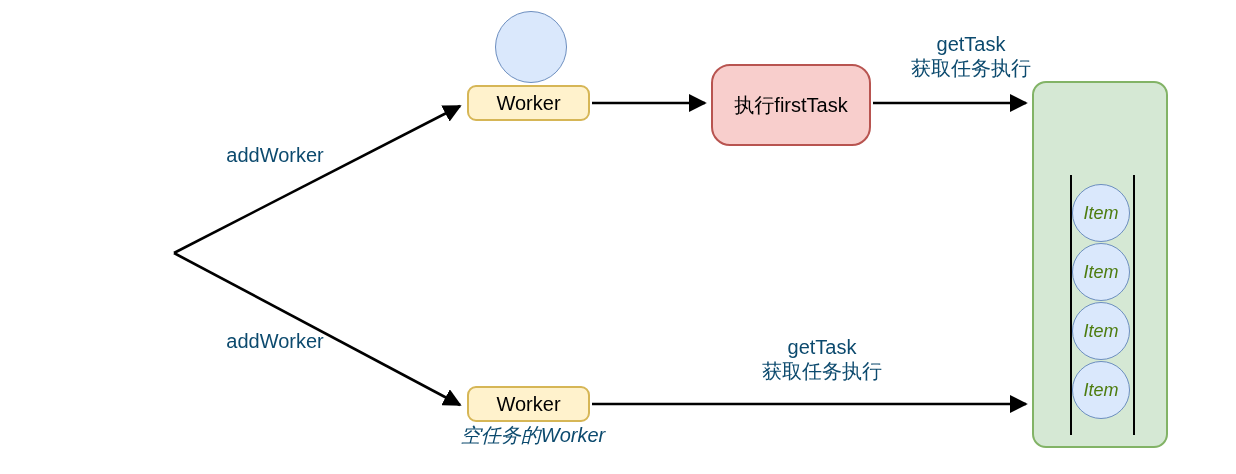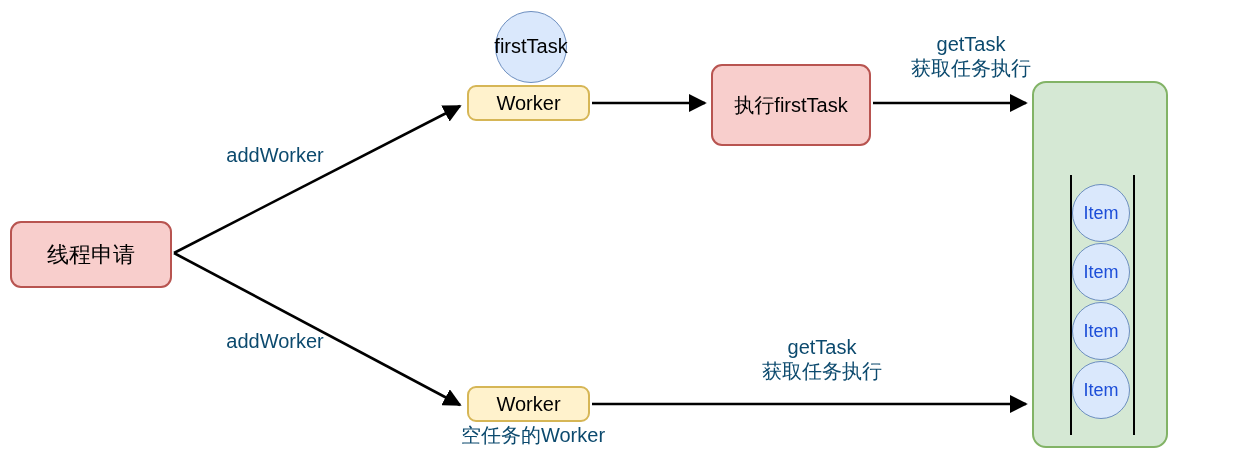--- a/index.html
+++ b/index.html
@@ -31,21 +31,21 @@
     align-items: center;
     justify-content: center;
     text-align: right;
     color: #000000;
     line-height: 1.15;
   }
 
   .box-pink {
     background: #f8cecc;
     border: 2px solid #b85450;
-    border-radius: 11px;
+    border-radius: 19px;
   }
   .box-yellow {
     background: #fff2cc;
     border: 2px solid #d6b656;
     border-radius: 9px;
   }
   .box-green {
     background: #d5e8d4;
     border: 2px solid #82b366;
     border-radius: 14px;
@@ -99,27 +99,28 @@
 
   .item-circle {
     position: absolute;
     left: 1072px;
     width: 58px;
     height: 58px;
     display: flex;
     align-items: center;
     justify-content: center;
     font-size: 18px;
-    color: #1d4ed8;
+    color: #4d7c0f;
+    font-style: italic;
   }
 
   #lbl-addworker-top    { left: 207px; top: 144px; width: 136px; font-size: 20px; }
   #lbl-addworker-bottom { left: 207px; top: 330px; width: 136px; font-size: 20px; }
   #lbl-holder-worker    { left: 402px; top: 129px; width: 244px; font-size: 20px; }
-  #lbl-empty-worker     { left: 440px; top: 424px; width: 186px; font-size: 20px; }
+  #lbl-empty-worker     { left: 440px; top: 424px; width: 186px; font-size: 20px; font-style: italic; }
   #lbl-gettask-top      { left: 880px; top: 33px;  width: 182px; font-size: 20px; }
   #lbl-gettask-bottom   { left: 718px; top: 336px; width: 208px; font-size: 20px; }
 </style>
 </head>
 <body>
 
 <div id="canvas">
 
   <svg id="edges" viewBox="0 0 1236 474" width="1236" height="474" xmlns="http://www.w3.org/2000/svg">
     <defs>
@@ -133,23 +134,21 @@
     <line x1="174" y1="253" x2="460" y2="405" stroke="#000000" stroke-width="2.6" marker-end="url(#arrow)"></line>
 
     <line x1="592" y1="103" x2="705" y2="103" stroke="#000000" stroke-width="2.6" marker-end="url(#arrow)"></line>
 
     <line x1="873" y1="103" x2="1026" y2="103" stroke="#000000" stroke-width="2.6" marker-end="url(#arrow)"></line>
 
     <line x1="592" y1="404" x2="1026" y2="404" stroke="#000000" stroke-width="2.6" marker-end="url(#arrow)"></line>
   </svg>
 
   <div class="node circle-blue" id="first-task"></div>
-  <div id="first-task-label">firstTask</div>
 
-  <div class="node box-pink" id="thread-req">线程申请</div>
 
   <div class="node box-yellow" id="worker-top">Worker</div>
 
   <div class="node box-yellow" id="worker-bottom">Worker</div>
 
   <div class="node box-pink" id="exec-firsttask">执行firstTask</div>
 
   <div class="node box-green" id="work-queue"></div>
 
   <div class="queue-line" style="left:1070px; top:175px; height:260px;"></div>

